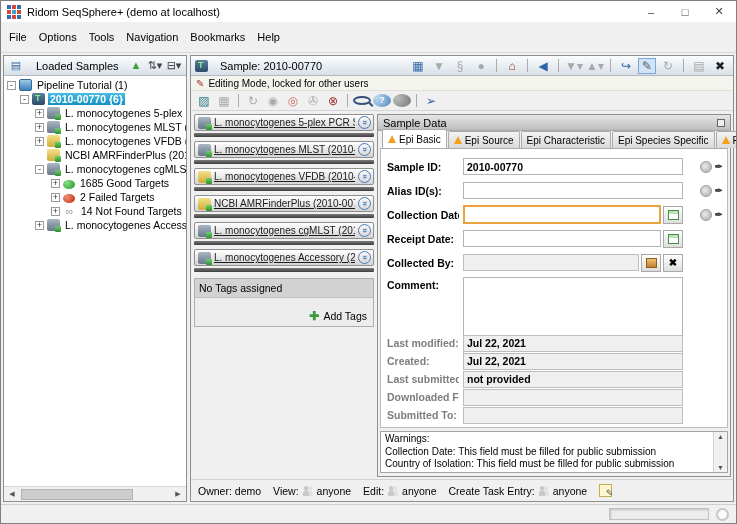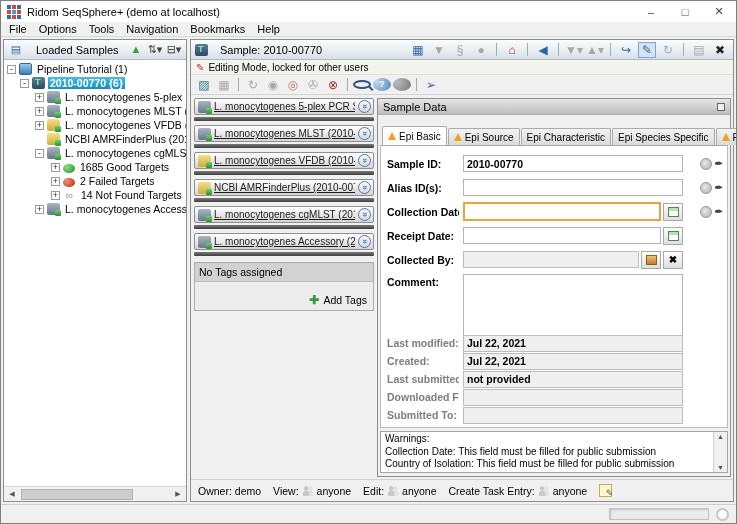--- a/index.html
+++ b/index.html
@@ -6,21 +6,21 @@
   *{box-sizing:border-box;}
   .window{width:737px;height:524px;border:1px solid #7f7f7f;background:#f0f0f0;display:flex;flex-direction:column;font-size:11px;color:#000;overflow:hidden;}
 
   
   .titlebar{height:21px;background:#fff;display:flex;align-items:center;padding-left:6px;flex:none;}
   .title-text{margin-left:6px;font-size:11px;}
   .win-controls{margin-left:auto;display:flex;height:100%;}
   .win-btn{width:34px;display:flex;align-items:center;justify-content:center;font-size:11px;color:#444;}
 
   
-  .menubar{height:15px;display:flex;align-items:center;background:#f0f0f0;border-bottom:1px solid #d9d9d9;flex:none;padding-left:2px;}
+  .menubar{height:31px;display:flex;align-items:center;background:#f0f0f0;border-bottom:1px solid #d9d9d9;flex:none;padding-left:2px;}
   .menu-item{padding:2px 6px;}
 
   
   .split{flex:1;display:flex;padding:2px;gap:3px;min-height:0;}
   .panel-header{height:20px;background:linear-gradient(#fbfdfe,#d8e0e8);border-bottom:1px solid #b2b8be;display:flex;align-items:center;padding:0 4px;gap:4px;flex:none;}
   .hdr-title{white-space:nowrap;overflow:hidden;padding-left:8px;}
 
   
   .left-panel{width:184px;flex:none;display:flex;flex-direction:column;border:1px solid #8f8f8f;background:#fff;}
   .hdr-icons{margin-left:auto;display:flex;align-items:center;gap:3px;}
@@ -66,21 +66,21 @@
   .tags-box{margin-top:2px;border:1px solid #aeaeae;}
   .tags-header{background:#d2d2d2;border-bottom:1px solid #bcbcbc;padding:3px 4px;font-size:10.5px;}
   .tags-body{height:28px;background:#ececec;display:flex;align-items:flex-end;justify-content:flex-end;padding:3px 6px;}
   .add-tags{display:flex;align-items:center;gap:4px;font-size:10.5px;}
   .plus-ico{color:#3a9a3a;font-weight:bold;font-size:12px;}
 
   
   .sd-panel{flex:1;display:flex;flex-direction:column;border:1px solid #8f8f8f;min-width:0;background:#f0f0f0;}
   .sd-title{height:16px;flex:none;background:linear-gradient(#e6e6e6,#bdbdbd);border-bottom:1px solid #a9a9a9;display:flex;align-items:center;padding:0 5px;}
   .sd-restore{margin-left:auto;width:8px;height:8px;border:1px solid #666;background:#eee;}
-  .tabs{height:30px;flex:none;display:flex;align-items:flex-end;gap:1px;padding:3px 2px 0 4px;}
+  .tabs{height:17px;flex:none;display:flex;align-items:flex-end;gap:1px;padding:3px 2px 0 4px;}
   .tab{height:17px;display:flex;align-items:center;gap:3px;padding:0 5px;background:linear-gradient(#f3f3f3,#dadada);border:1px solid #ababab;border-bottom:none;border-radius:2px 2px 0 0;font-size:10px;white-space:nowrap;}
   .tab.active{background:#fff;height:19px;}
   .tab-ico.warn{width:0;height:0;border-left:4px solid transparent;border-right:4px solid transparent;border-bottom:8px solid #f2a01e;}
 
   .form-area{flex:1;background:#fff;border:1px solid #bcbcbc;border-top:1px solid #ababab;margin:0 2px;padding:8px 4px 2px 6px;display:flex;flex-direction:column;overflow:hidden;font-size:10.5px;font-weight:bold;}
   .frow{display:flex;align-items:center;gap:4px;min-height:19px;margin-bottom:5px;}
   .frow.meta{min-height:16px;margin-bottom:2px;}
   .flabel{width:72px;flex:none;white-space:nowrap;overflow:hidden;}
   .flabel.gray{color:#7d7d7d;}
   .fctrl{flex:1;display:flex;align-items:center;gap:2px;min-width:0;}

